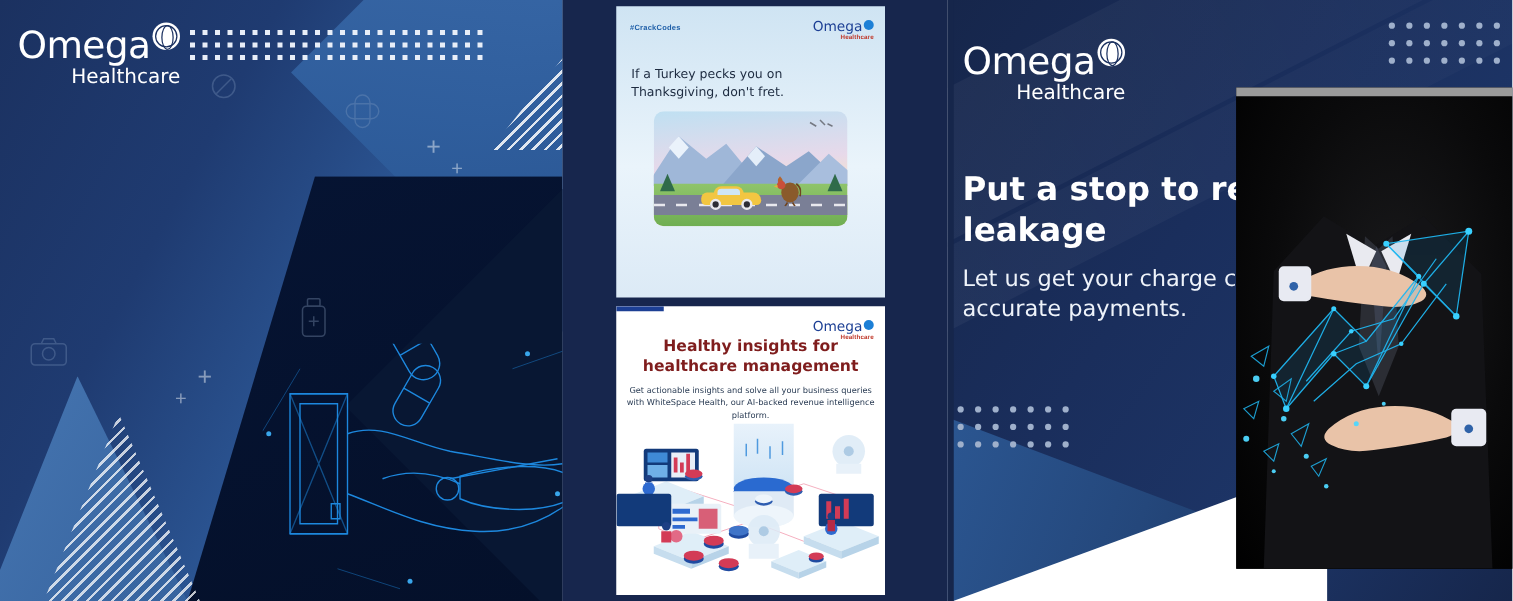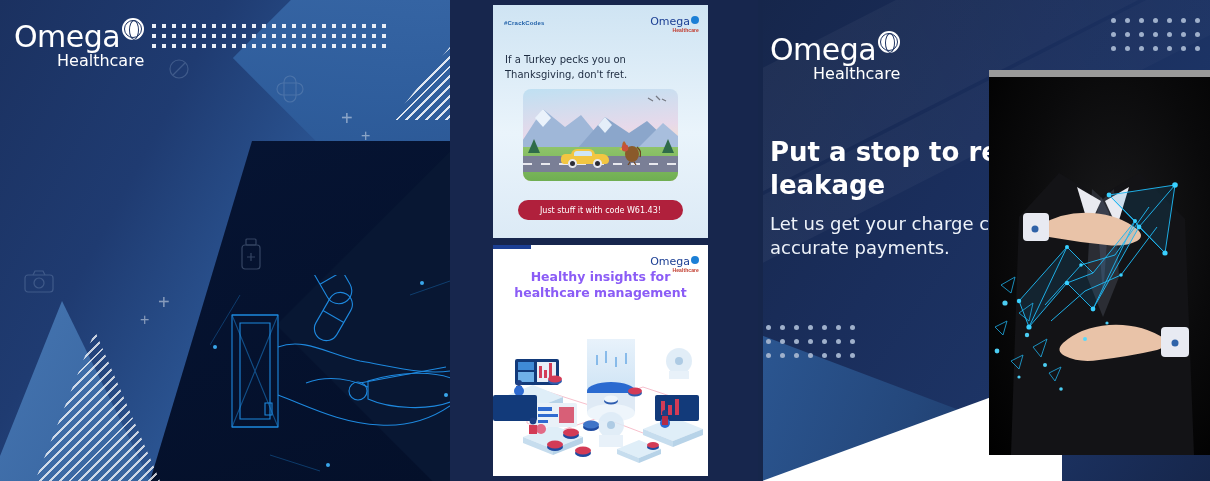--- a/index.html
+++ b/index.html
@@ -90,21 +90,21 @@
     border-radius:6px 6px 0 0; background:#f2c642; }
   .car-win { position:absolute; bottom:12px; left:13px; width:18px; height:5px;
     border-radius:3px 3px 0 0; background:#cfe6f5; }
   .wheel { position:absolute; bottom:0; width:9px; height:9px; border-radius:50%;
     background:#2c2c35; border:2px solid #e9e9ee; }
   .turkey { position:absolute; bottom:16px; left:96px; width:22px; height:26px; }
   .cta { position:absolute; bottom:18px; left:25px; width:165px; height:20px; border-radius:10px;
     background:#b0203c; color:#fff; font-size:8px; display:flex; align-items:center;
     justify-content:center; font-family:"DejaVu Sans",sans-serif; }
   .cardb-title { position:absolute; top:24px; left:8px; right:8px; text-align:center;
-    font-size:12.5px; font-weight:bold; color:#8b5cf6; line-height:1.3;
+    font-size:12.5px; font-weight:bold; color:#7f1d1d; line-height:1.3;
     font-family:"DejaVu Sans",sans-serif; }
   .cardb-sub { position:absolute; top:62px; left:7px; right:7px; text-align:center;
     font-size:6.6px; color:#2b3d55; line-height:1.55; font-family:"DejaVu Sans",sans-serif; }
   .iso { position:absolute; top:92px; left:0; right:0; bottom:8px; overflow:hidden; }
 
   
   .panel-right { position:relative; width:452px; height:481px; overflow:hidden;
     background:linear-gradient(125deg,#16264b 0%,#1a2e5c 40%,#1d3567 70%,#16264b 100%); }
   .pr-streak { position:absolute; width:720px; height:110px;
     background:linear-gradient(90deg,rgba(255,255,255,.05),rgba(255,255,255,.015));
@@ -337,33 +337,33 @@
           <path d="M18 8 q5 4 3 10" stroke="#6f4420" stroke-width="1.4" fill="none"></path>
           <path d="M11 23 l-2 3 M15 23 l2 3" stroke="#6f4420" stroke-width="1.2"></path>
         </svg>
         <svg style="position:absolute;top:6px;right:10px;" width="22" height="14" viewBox="0 0 22 14">
           <g stroke="#55575e" stroke-width="1.2" fill="none" opacity=".75">
             <path d="M2 3 l5 3 M10 1 l4 4 M16 4 l4 2"></path>
           </g>
         </svg>
       </div>
 
-      <div class="cta">Just stuff it with code W61.43!</div>
     </div>
 
     <div class="card card-b">
       <div class="cardb-accent"></div>
       <div class="card-logo">
         <div class="cl-top">
           <span class="cl-omega">Omega</span>
           <span class="cl-globe"></span>
         </div>
         <div class="cl-health">Healthcare</div>
       </div>
       <div class="cardb-title">Healthy insights for healthcare management</div>
+      <div class="cardb-sub">Get actionable insights and solve all your business queries with WhiteSpace Health, our AI-backed revenue intelligence platform.</div>
 
       <div class="iso">
         <svg width="215" height="131" viewBox="0 0 215 131">
           <g stroke="#f4a7b9" stroke-width=".8" fill="none" opacity=".9">
             <path d="M46 52 L96 68 L150 50 L186 62"></path>
             <path d="M60 96 L108 80 L150 96 L186 78"></path>
             <path d="M34 62 L34 86 L66 100"></path>
           </g>
 
           <rect x="94" y="2" width="48" height="54" fill="url(#g1)"></rect>

